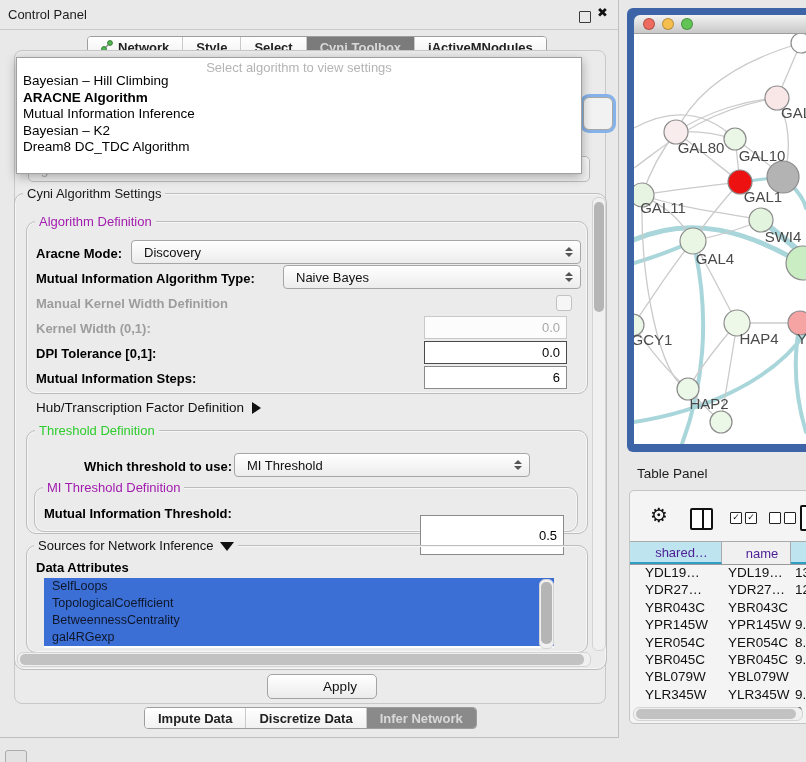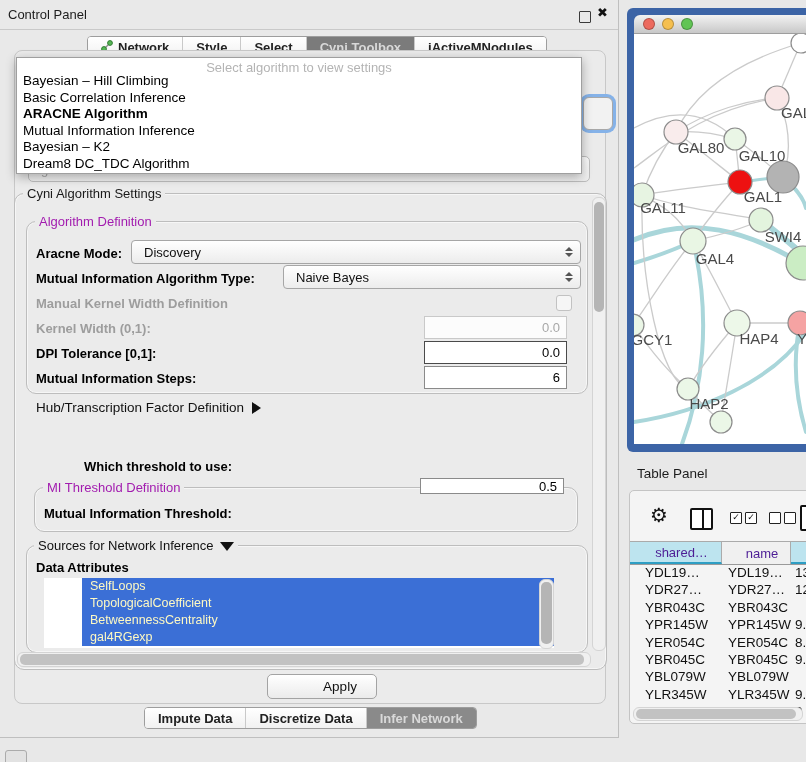--- a/index.html
+++ b/index.html
@@ -59,21 +59,21 @@
 
   .field{background:#ffffff;border:1px solid #8a8a8a;font-size:13px;color:#000;text-align:right;
          padding:0 6px;box-sizing:border-box;display:flex;align-items:center;justify-content:flex-end;}
   .field.dis{background:#fcfcfc;border:1px solid #c9c9c9;color:#a8a8a8;}
   .field.strong{border:1.5px solid #4a4a4a;}
 
   .chk{width:14px;height:14px;border:1px solid #c2c2c2;border-radius:3px;background:#f6f6f6;}
 
   
   .attr-list{background:#fff;overflow:hidden;}
-  .attr-item{background:#3b6fd6;color:#fef9c3;font-size:12.5px;line-height:17px;padding-left:8px;white-space:nowrap;margin-left:38px;}
+  .attr-item{background:#3b6fd6;color:#0f172a;font-size:12.5px;line-height:17px;padding-left:8px;white-space:nowrap;}
 
   
   .sb-v{background:#f0f0f0;border:1px solid #d4d4d4;border-radius:6px;}
   .sb-v .thumb{position:absolute;left:1px;right:1px;background:#b5b5b5;border-radius:5px;}
   .sb-h{background:#f0f0f0;border:1px solid #d4d4d4;border-radius:6px;}
   .sb-h .thumb{position:absolute;top:1px;bottom:1px;background:#c2c2c2;border-radius:5px;}
 
   .btn{background:linear-gradient(#ffffff,#ebebeb);border:1px solid #a3a3a3;border-radius:5px;
        font-size:13.5px;color:#111;display:flex;align-items:center;justify-content:center;}
 
@@ -146,21 +146,20 @@
 
   <div class="abs content-panel"></div>
 
   <div class="abs focus-ring"></div>
   <div class="abs ghost-combo">galFiltered.sif default node</div>
 
   <div class="abs popup">
     <div class="popup-ph">Select algorithm to view settings</div>
     <div class="popup-list" id="popup-list">
         <div class="popup-item">Bayesian – Hill Climbing</div>
-        <div class="popup-item">Basic Correlation Inference</div>
         <div class="popup-item bold">ARACNE Algorithm</div>
         <div class="popup-item">Mutual Information Inference</div>
         <div class="popup-item">Bayesian – K2</div>
         <div class="popup-item">Dream8 DC_TDC Algorithm</div>
       </div>
   </div>
 
   <div class="abs grp" style="left:14px;top:193px;width:591px;height:475px;">
     <div class="grp-legend">Cyni Algorithm Settings</div>
   </div>
@@ -194,26 +193,36 @@
   <div class="abs field dis" style="left:424px;top:316px;width:143px;height:23px;">0.0</div>
   <div class="abs lbl" style="left:36px;top:346px;">DPI Tolerance [0,1]:</div>
   <div class="abs field strong" style="left:424px;top:341px;width:143px;height:23px;">0.0</div>
   <div class="abs lbl" style="left:36px;top:371px;">Mutual Information Steps:</div>
   <div class="abs field" style="left:424px;top:366px;width:143px;height:23px;">6</div>
 
   <div class="abs" style="left:36px;top:400px;font-size:13.5px;color:#111;">
     <span>Hub/Transcription Factor Definition</span><span class="tri-r"></span>
   </div>
 
+  <div class="abs grp" style="left:26px;top:430px;width:560px;height:102px;">
+    <div class="grp-legend green">Threshold Definition</div>
+  </div>
   <div class="abs lbl" style="left:84px;top:459px;">Which threshold to use:</div>
+  <div class="abs combo" style="left:234px;top:453px;width:296px;height:24px;">
+    <span>MI Threshold</span>
+    <span class="stepper">
+        <i class="up"></i>
+        <i class="dn"></i>
+      </span>
+  </div>
   <div class="abs grp" style="left:34px;top:487px;width:542px;height:43px;">
     <div class="grp-legend blue" style="background:#ebebeb;">MI Threshold Definition</div>
   </div>
   <div class="abs lbl" style="left:44px;top:506px;">Mutual Information Threshold:</div>
-  <div class="abs field" style="left:420px;top:478px;width:144px;height:16px;">0.5</div>
+  <div class="abs field" style="left:420px;top:515px;width:144px;height:40px;">0.5</div>
 
   <div class="abs grp" style="left:26px;top:545px;width:560px;height:106px;overflow:hidden;"></div>
   <div class="abs" style="left:34px;top:538px;background:#ebebeb;padding:0 4px;font-size:13px;color:#111;">
     <span>Sources for Network Inference</span><span class="tri-d"></span>
   </div>
   <div class="abs lbl" style="left:36px;top:560px;">Data Attributes</div>
   <div class="abs attr-list" style="left:44px;top:578px;width:510px;height:70px;" id="attr-list">
       <div class="attr-item">SelfLoops</div>
       <div class="attr-item">TopologicalCoefficient</div>
       <div class="attr-item">BetweennessCentrality</div>

